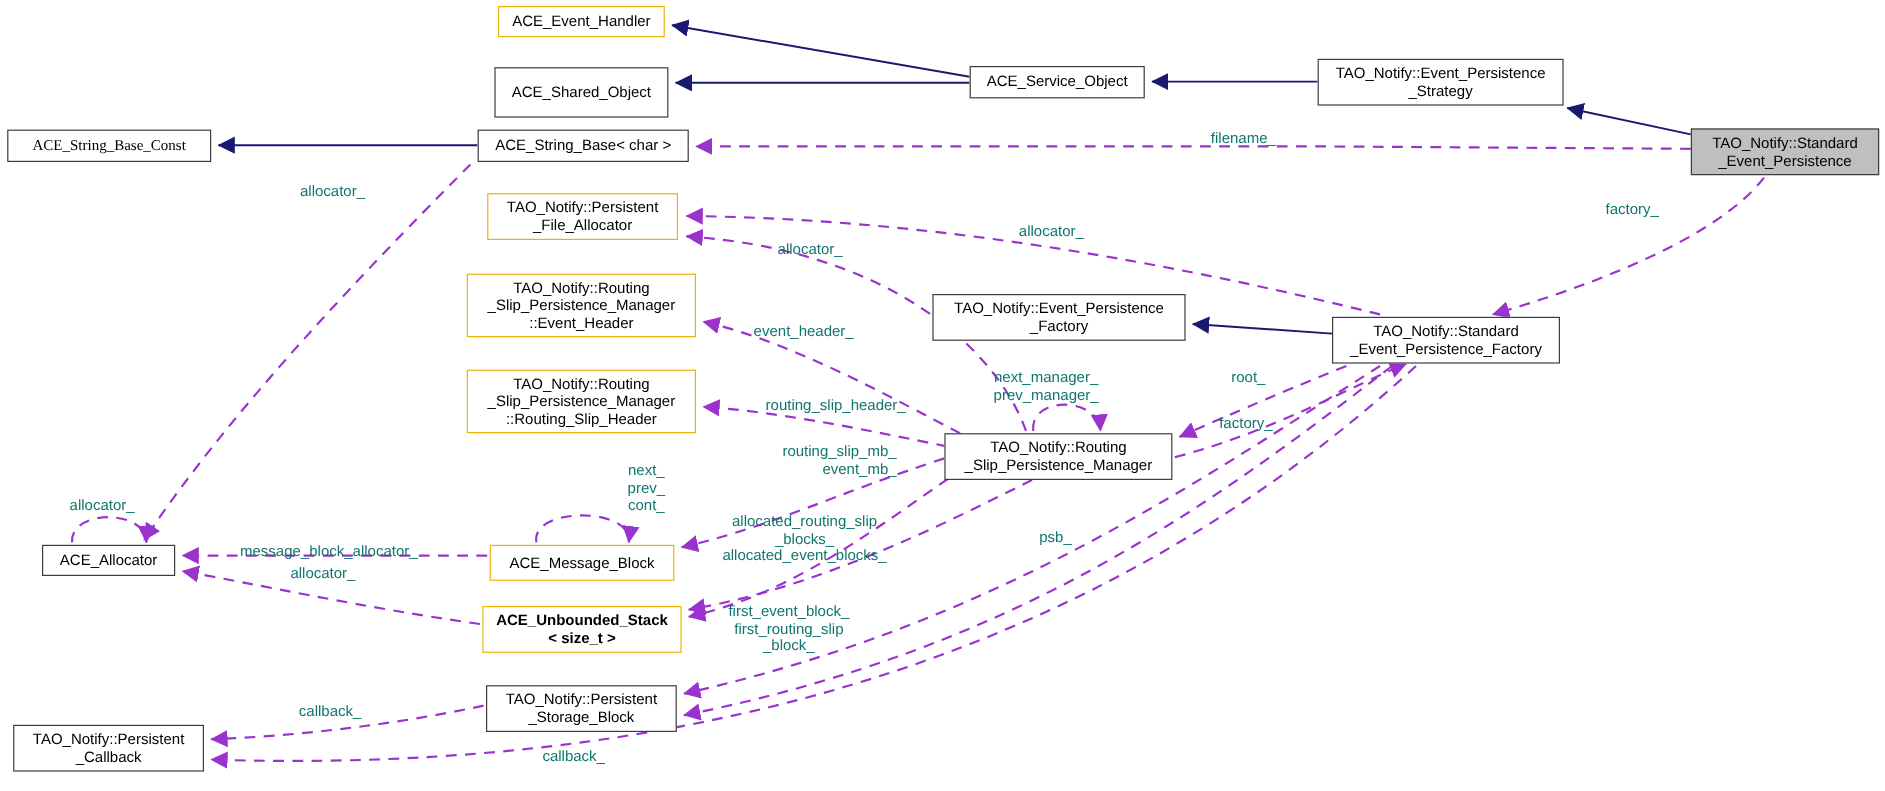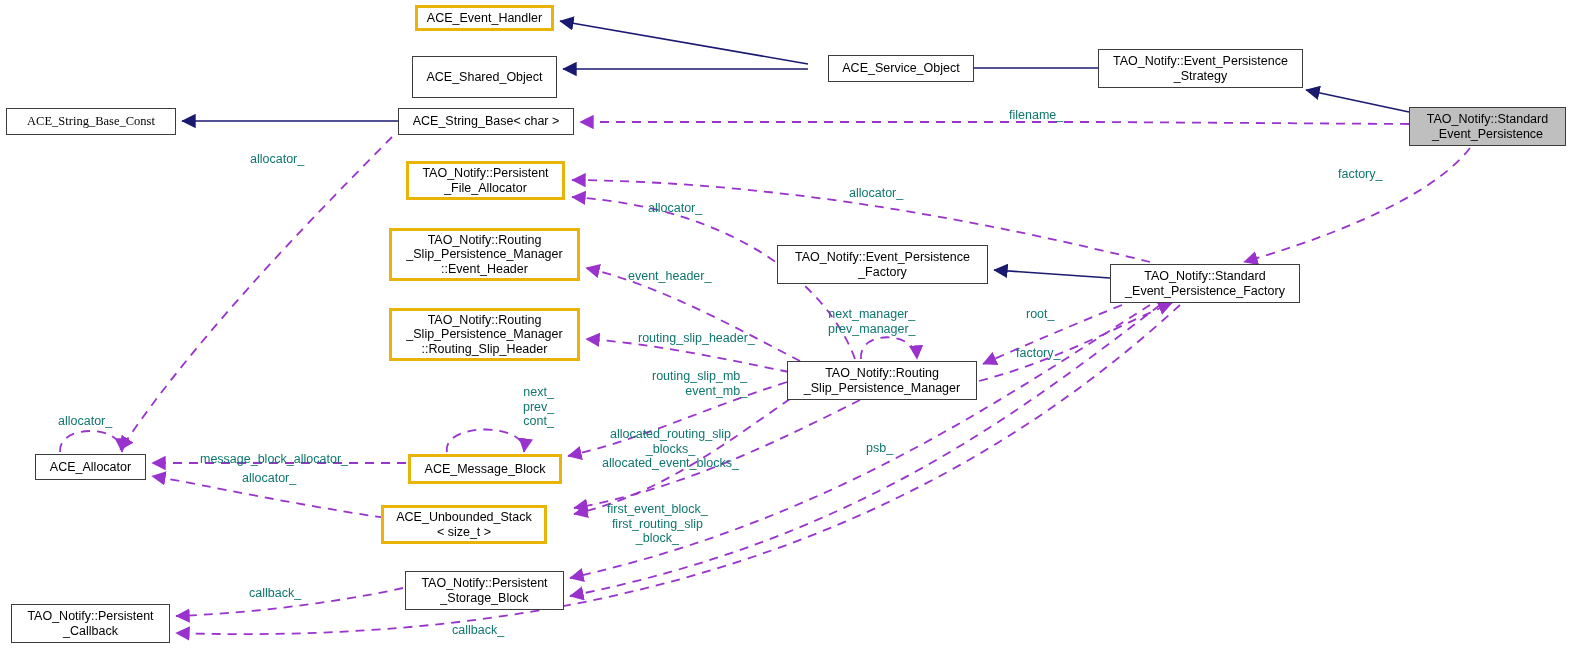--- a/index.html
+++ b/index.html
@@ -30,21 +30,21 @@
     text-align: center;
     font-size: 12.5px;
     line-height: 14.5px;
     color: #000000;
     background: #ffffff;
     border: 1px solid #3d3d3d;
     white-space: pre;
     z-index: 5;
   }
   .node.red {
-    border: 3px solid #eab308;
+    border: 1px solid #eab308;
   }
   .node.filled {
     background: #bfbfbf;
   }
   .edge-label {
     position: absolute;
     font-size: 12.5px;
     line-height: 14.5px;
     color: #0f766e;
     text-align: center;
@@ -98,21 +98,21 @@
       <path d="M 403 588 C 330 604 240 614 176 616"></path>
       <path d="M 1180 305 C 1000 470 700 650 176 633"></path>
       <path d="M 860 400 C 780 440 680 490 574 508"></path>
     </g>
   </svg>
 
   <div class="node red" style="left:415px; top:5px; width:139px; height:26px;">ACE_Event_Handler</div>
 
   <div class="node" style="left:412px; top:56px; width:145px; height:42px;">ACE_Shared_Object</div>
 
-  <div class="node" style="left:808px; top:55px; width:146px; height:27px;margin-left:20px;">ACE_Service_Object</div>
+  <div class="node" style="left:808px; top:55px; width:146px; height:27px;">ACE_Service_Object</div>
 
   <div class="node" style="left:1098px; top:49px; width:205px; height:39px;">TAO_Notify::Event_Persistence
 _Strategy</div>
 
   <div class="node filled" style="left:1409px; top:107px; width:157px; height:39px;">TAO_Notify::Standard
 _Event_Persistence</div>
 
   <div class="node" style="left:6px; top:108px; width:170px; height:27px;font-family:Liberation Serif, serif;">ACE_String_Base_Const</div>
 
   <div class="node" style="left:398px; top:108px; width:176px; height:27px;">ACE_String_Base&lt; char &gt;</div>
@@ -134,21 +134,21 @@
   <div class="node" style="left:1110px; top:264px; width:190px; height:39px;">TAO_Notify::Standard
 _Event_Persistence_Factory</div>
 
   <div class="node" style="left:787px; top:361px; width:190px; height:39px;">TAO_Notify::Routing
 _Slip_Persistence_Manager</div>
 
   <div class="node" style="left:35px; top:454px; width:111px; height:26px;">ACE_Allocator</div>
 
   <div class="node red" style="left:408px; top:454px; width:154px; height:30px;">ACE_Message_Block</div>
 
-  <div class="node red" style="left:381px; top:505px; width:166px; height:39px;">ACE_Unbounded_Stack
+  <div class="node red" style="left:402px; top:505px; width:166px; height:39px;font-weight:bold;">ACE_Unbounded_Stack
 &lt; size_t &gt;</div>
 
   <div class="node" style="left:405px; top:571px; width:159px; height:39px;">TAO_Notify::Persistent
 _Storage_Block</div>
 
   <div class="node" style="left:11px; top:604px; width:159px; height:39px;">TAO_Notify::Persistent
 _Callback</div>
 
   <div class="edge-label" style="left:1009px; top:108px;">filename_</div>
 

